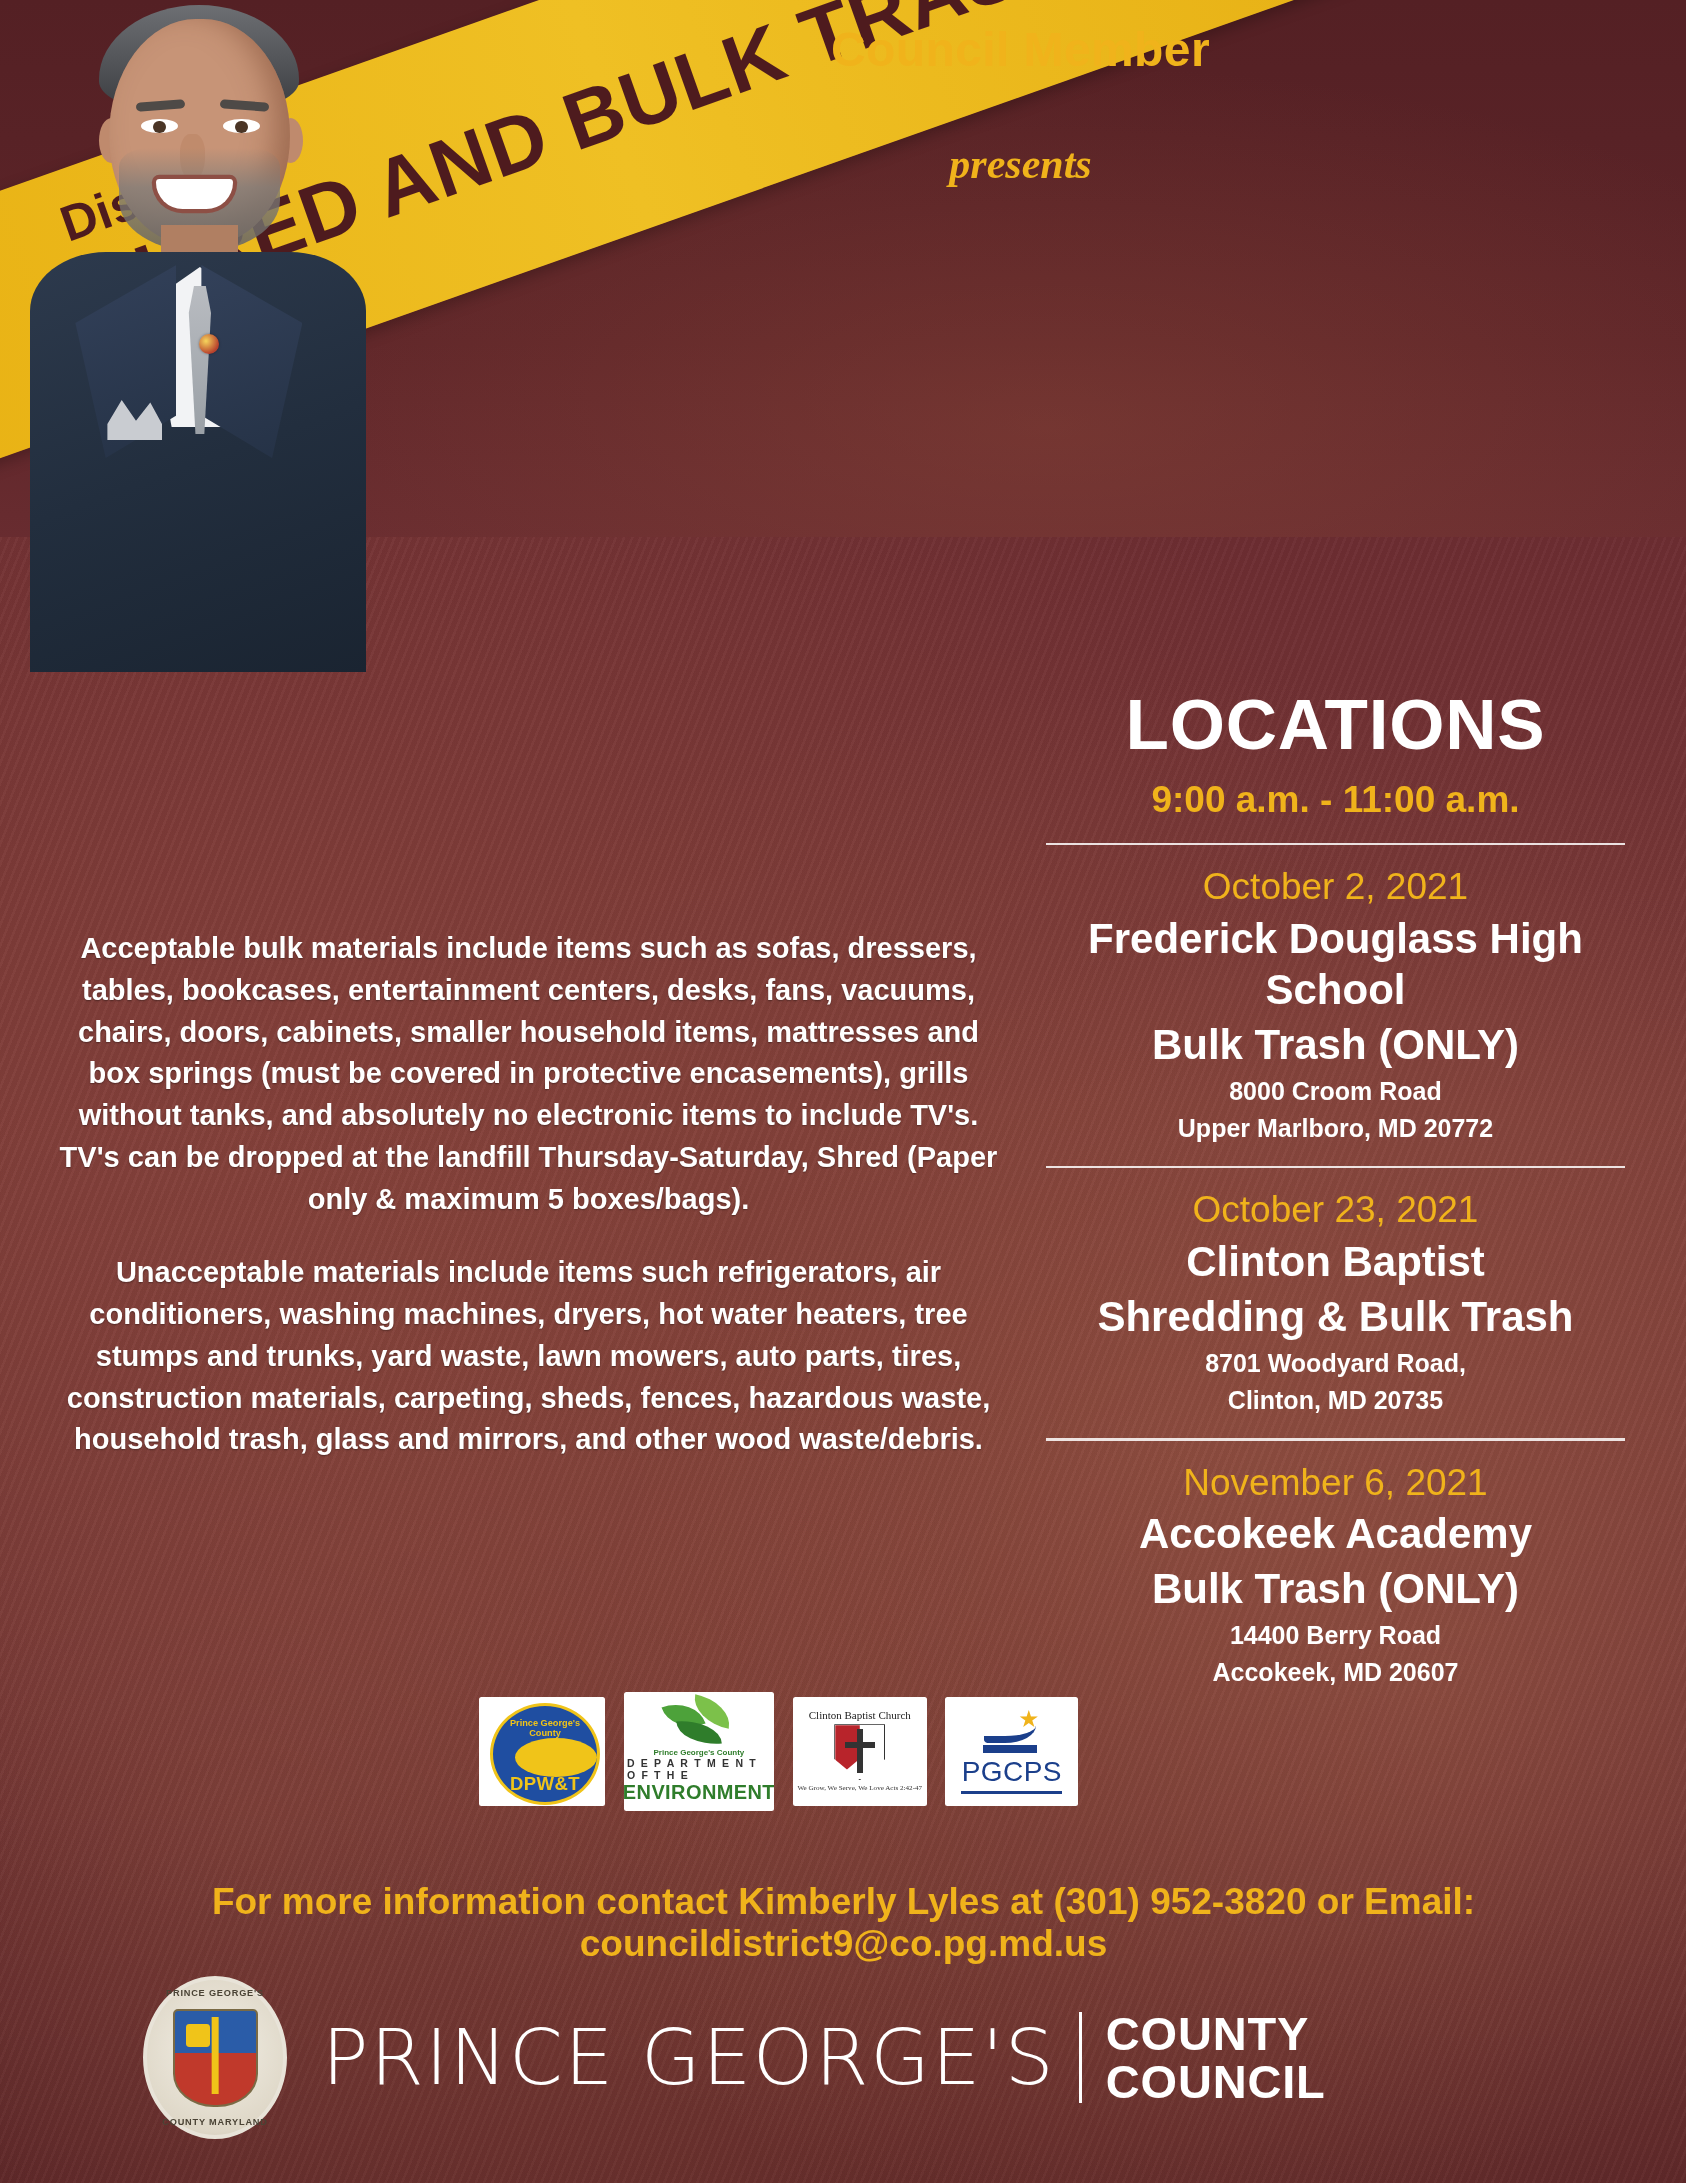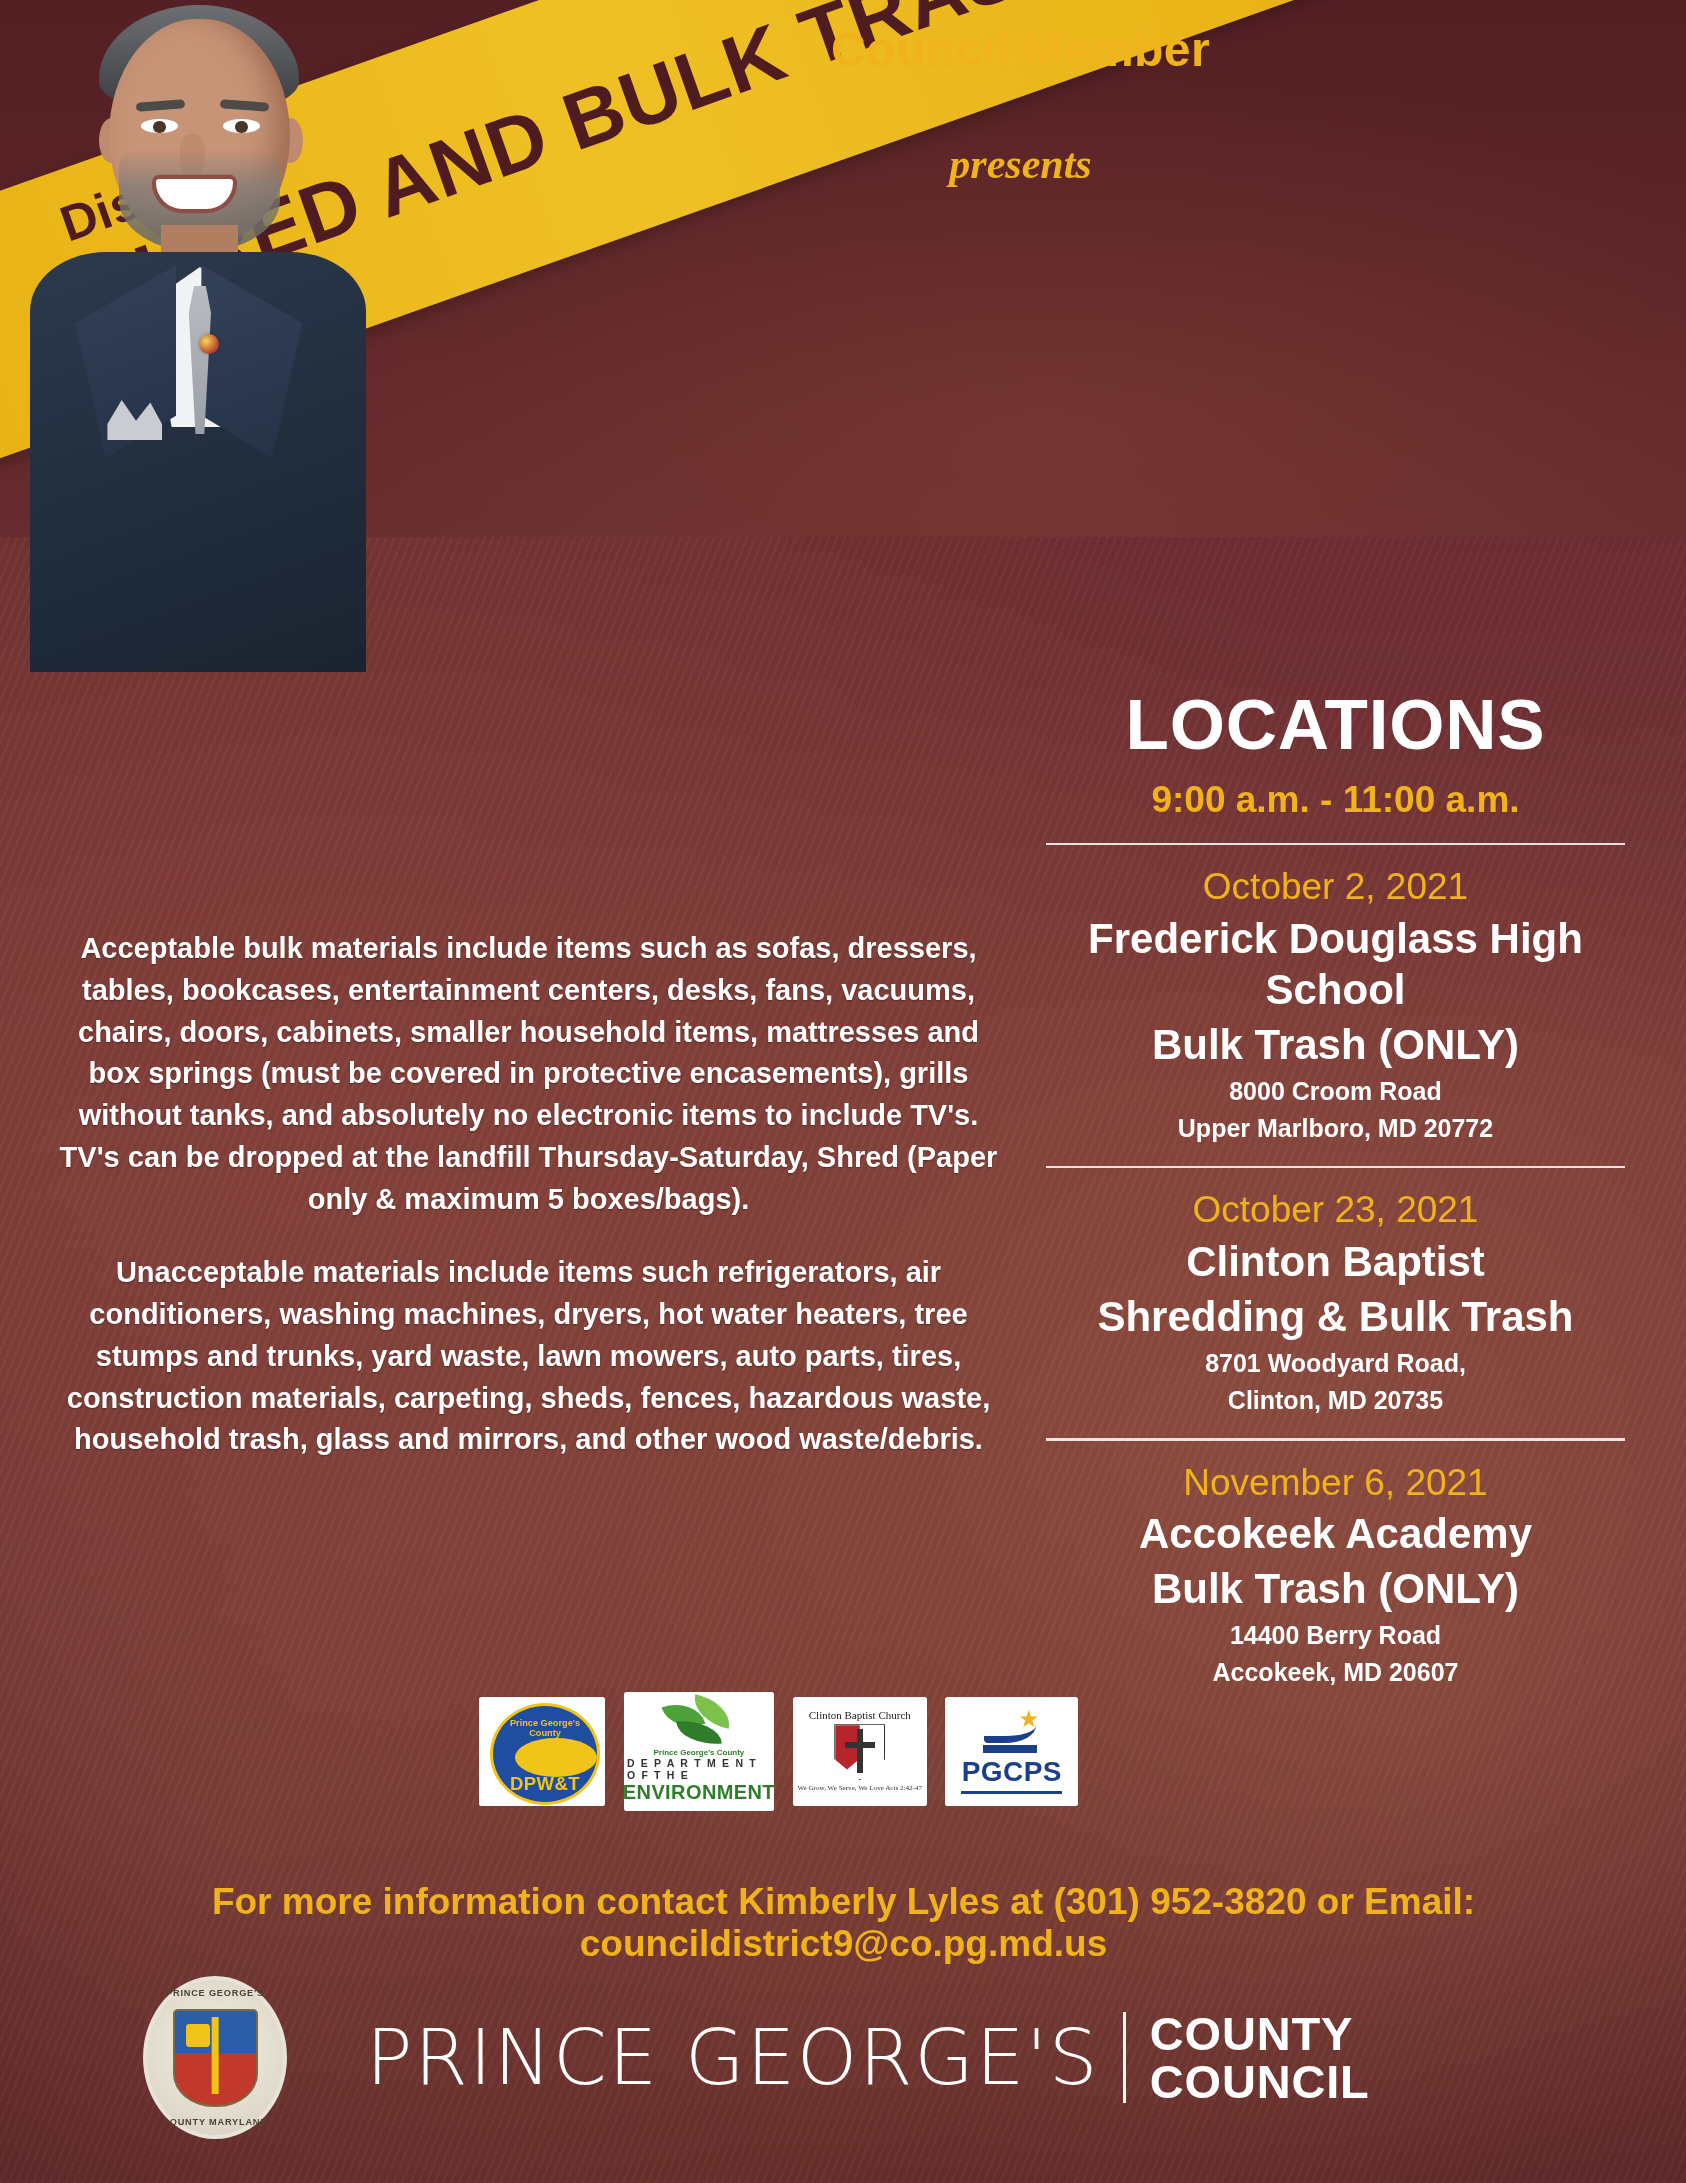--- a/index.html
+++ b/index.html
@@ -474,21 +474,21 @@
   }
   .pg-star {
     position: absolute;
     right: 5px; top: 0;
     color: #f0b31b;
     font-size: 23.5px;
     line-height: 1;
   }
   .pg-text {
     font-size: 28px;
-    font-weight: bold;
+    font-weight: normal;
     color: #1b3f8b;
     letter-spacing: 0.4px;
     margin-top: 1.7px;
   }
   .pg-rule {
     width: 101px; height: 3.4px; background: #1b3f8b; margin-top: 2.5px;
   }
 
   
   .contact {
@@ -505,21 +505,20 @@
   
   .footer {
     position: absolute;
     left: 143px;
     top: 1961px;
     width: 1428px;
     height: 193px;
     display: flex;
     align-items: center;
     z-index: 4;
-    gap: 44px;
   }
   .seal {
     width: 136px; height: 155px;
     border-radius: 50%;
     border: 4.2px solid #e8e3d8;
     background: radial-gradient(circle at 50% 45%, #f3efe6 0%, #ded7c7 75%, #c9c0ad 100%);
     position: relative;
     flex: 0 0 auto;
     display: flex;
     align-items: center;

